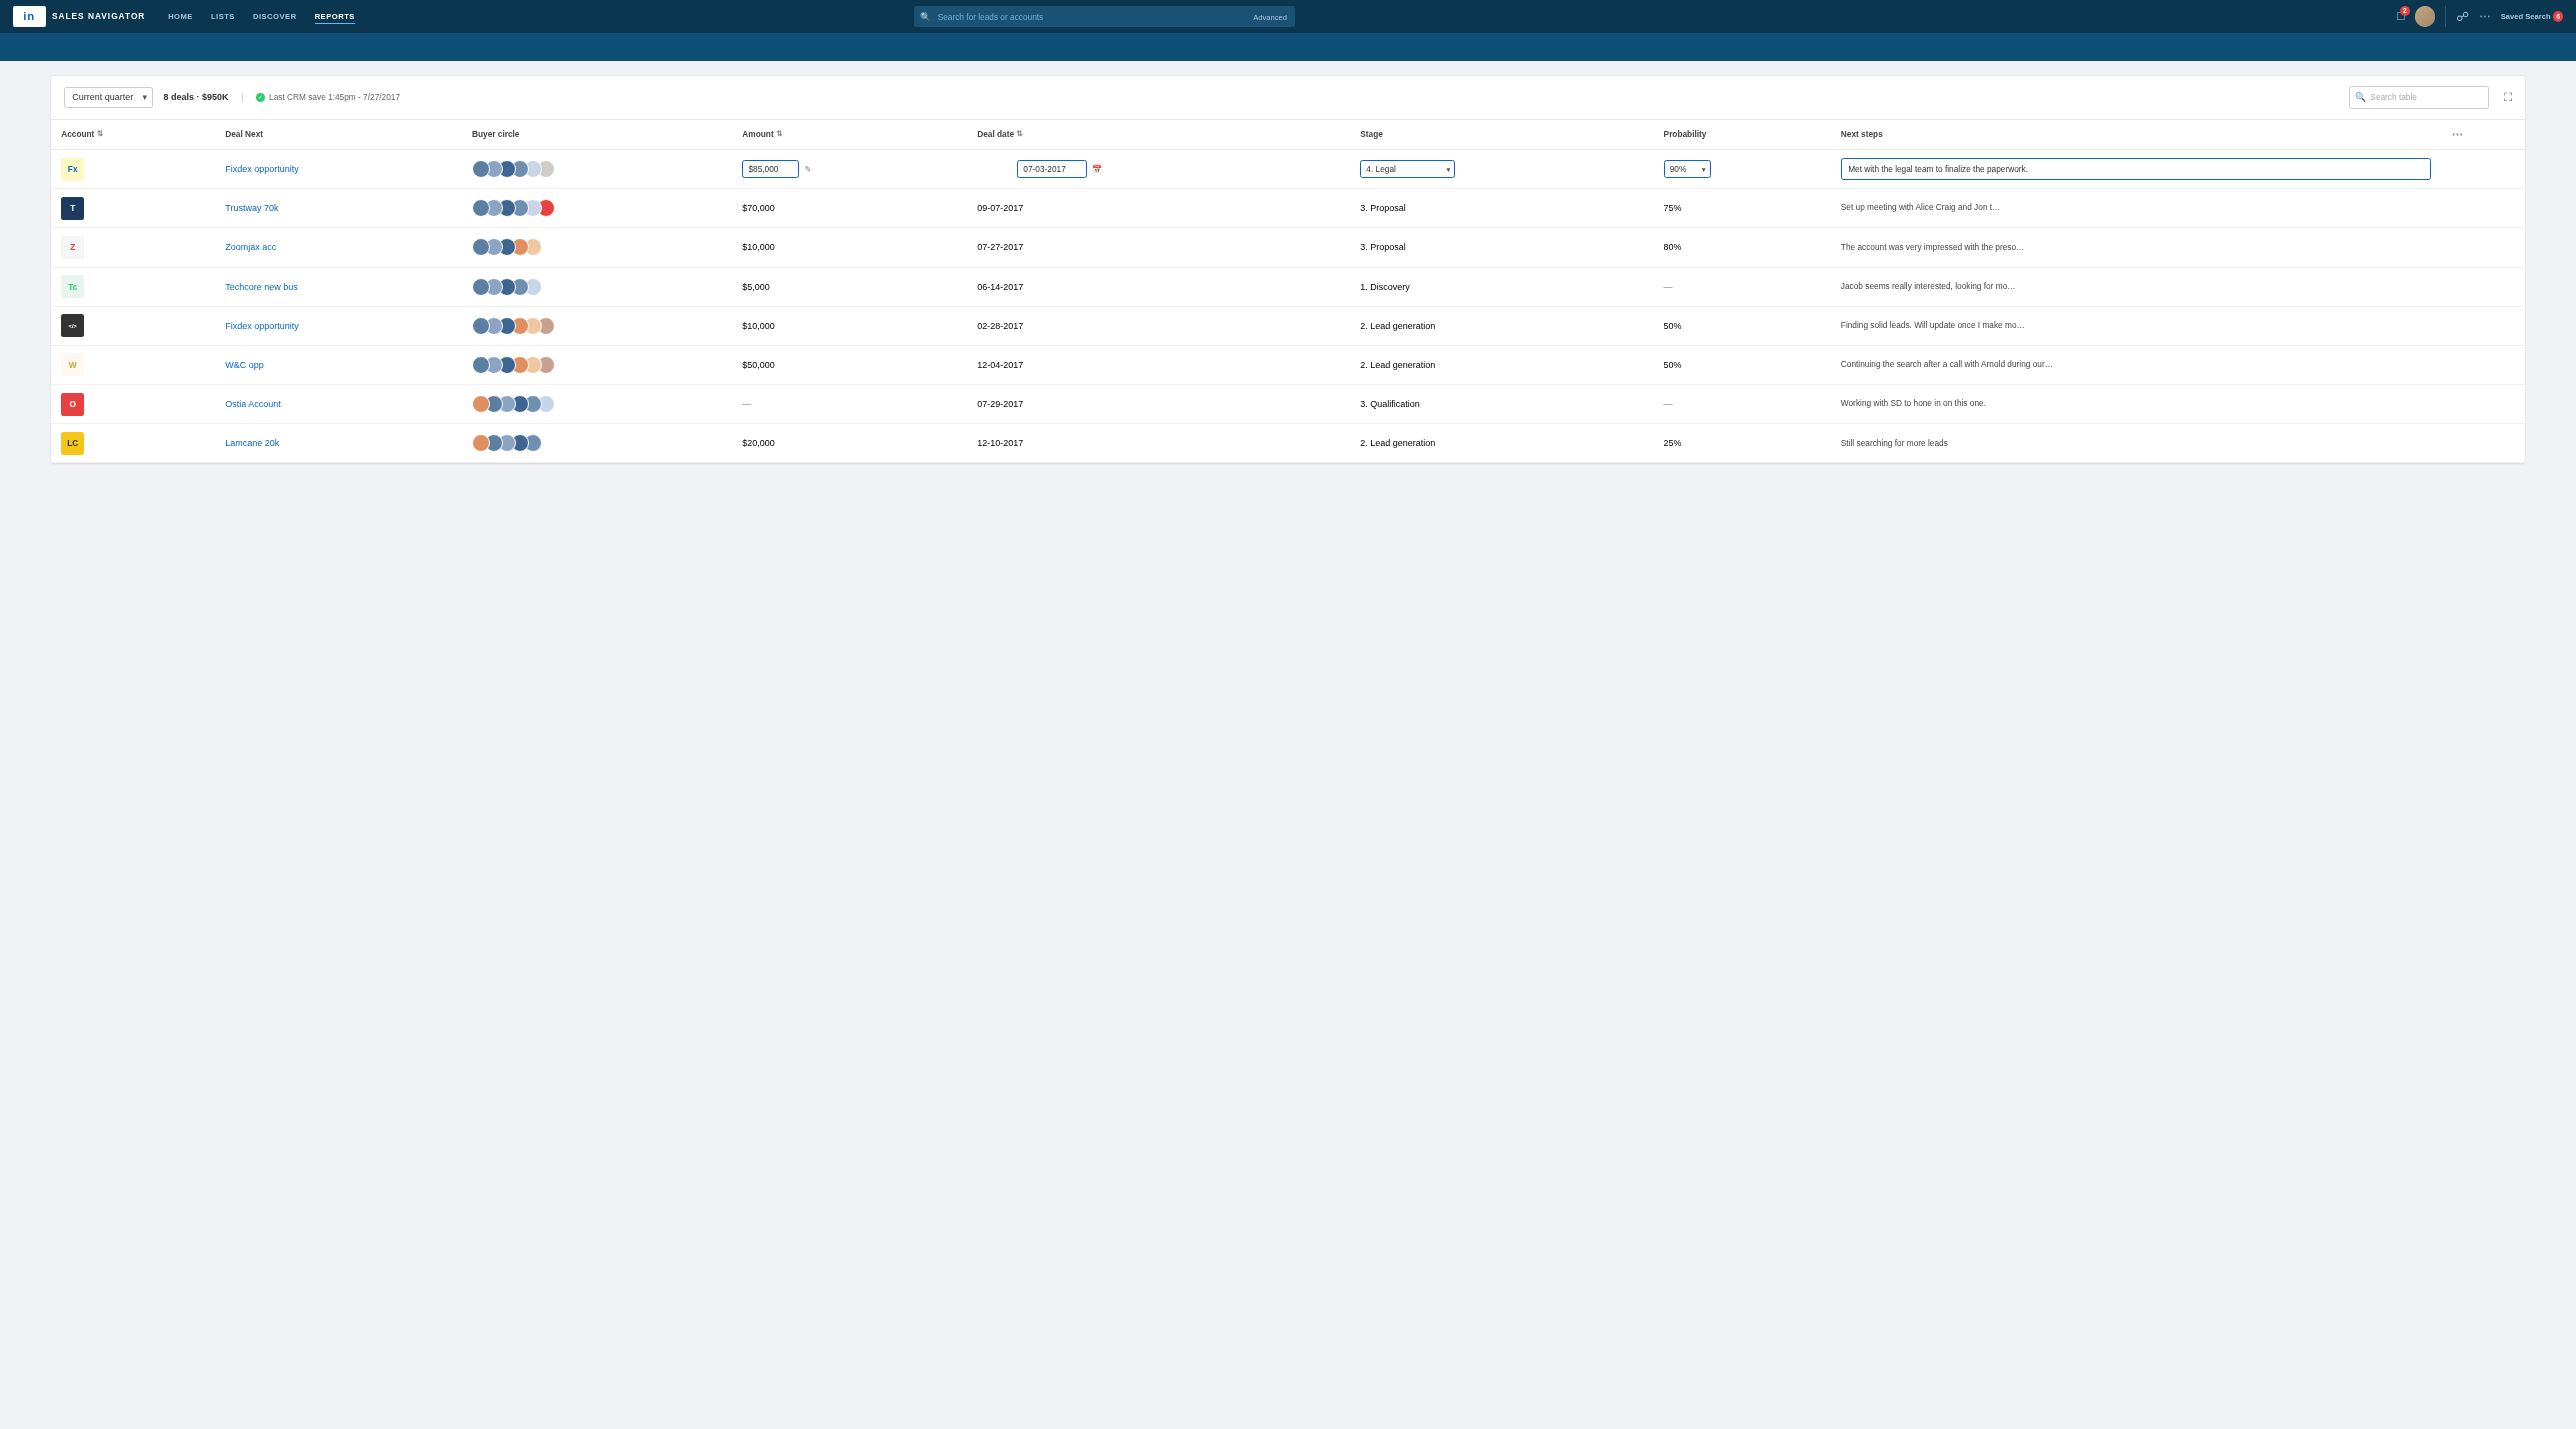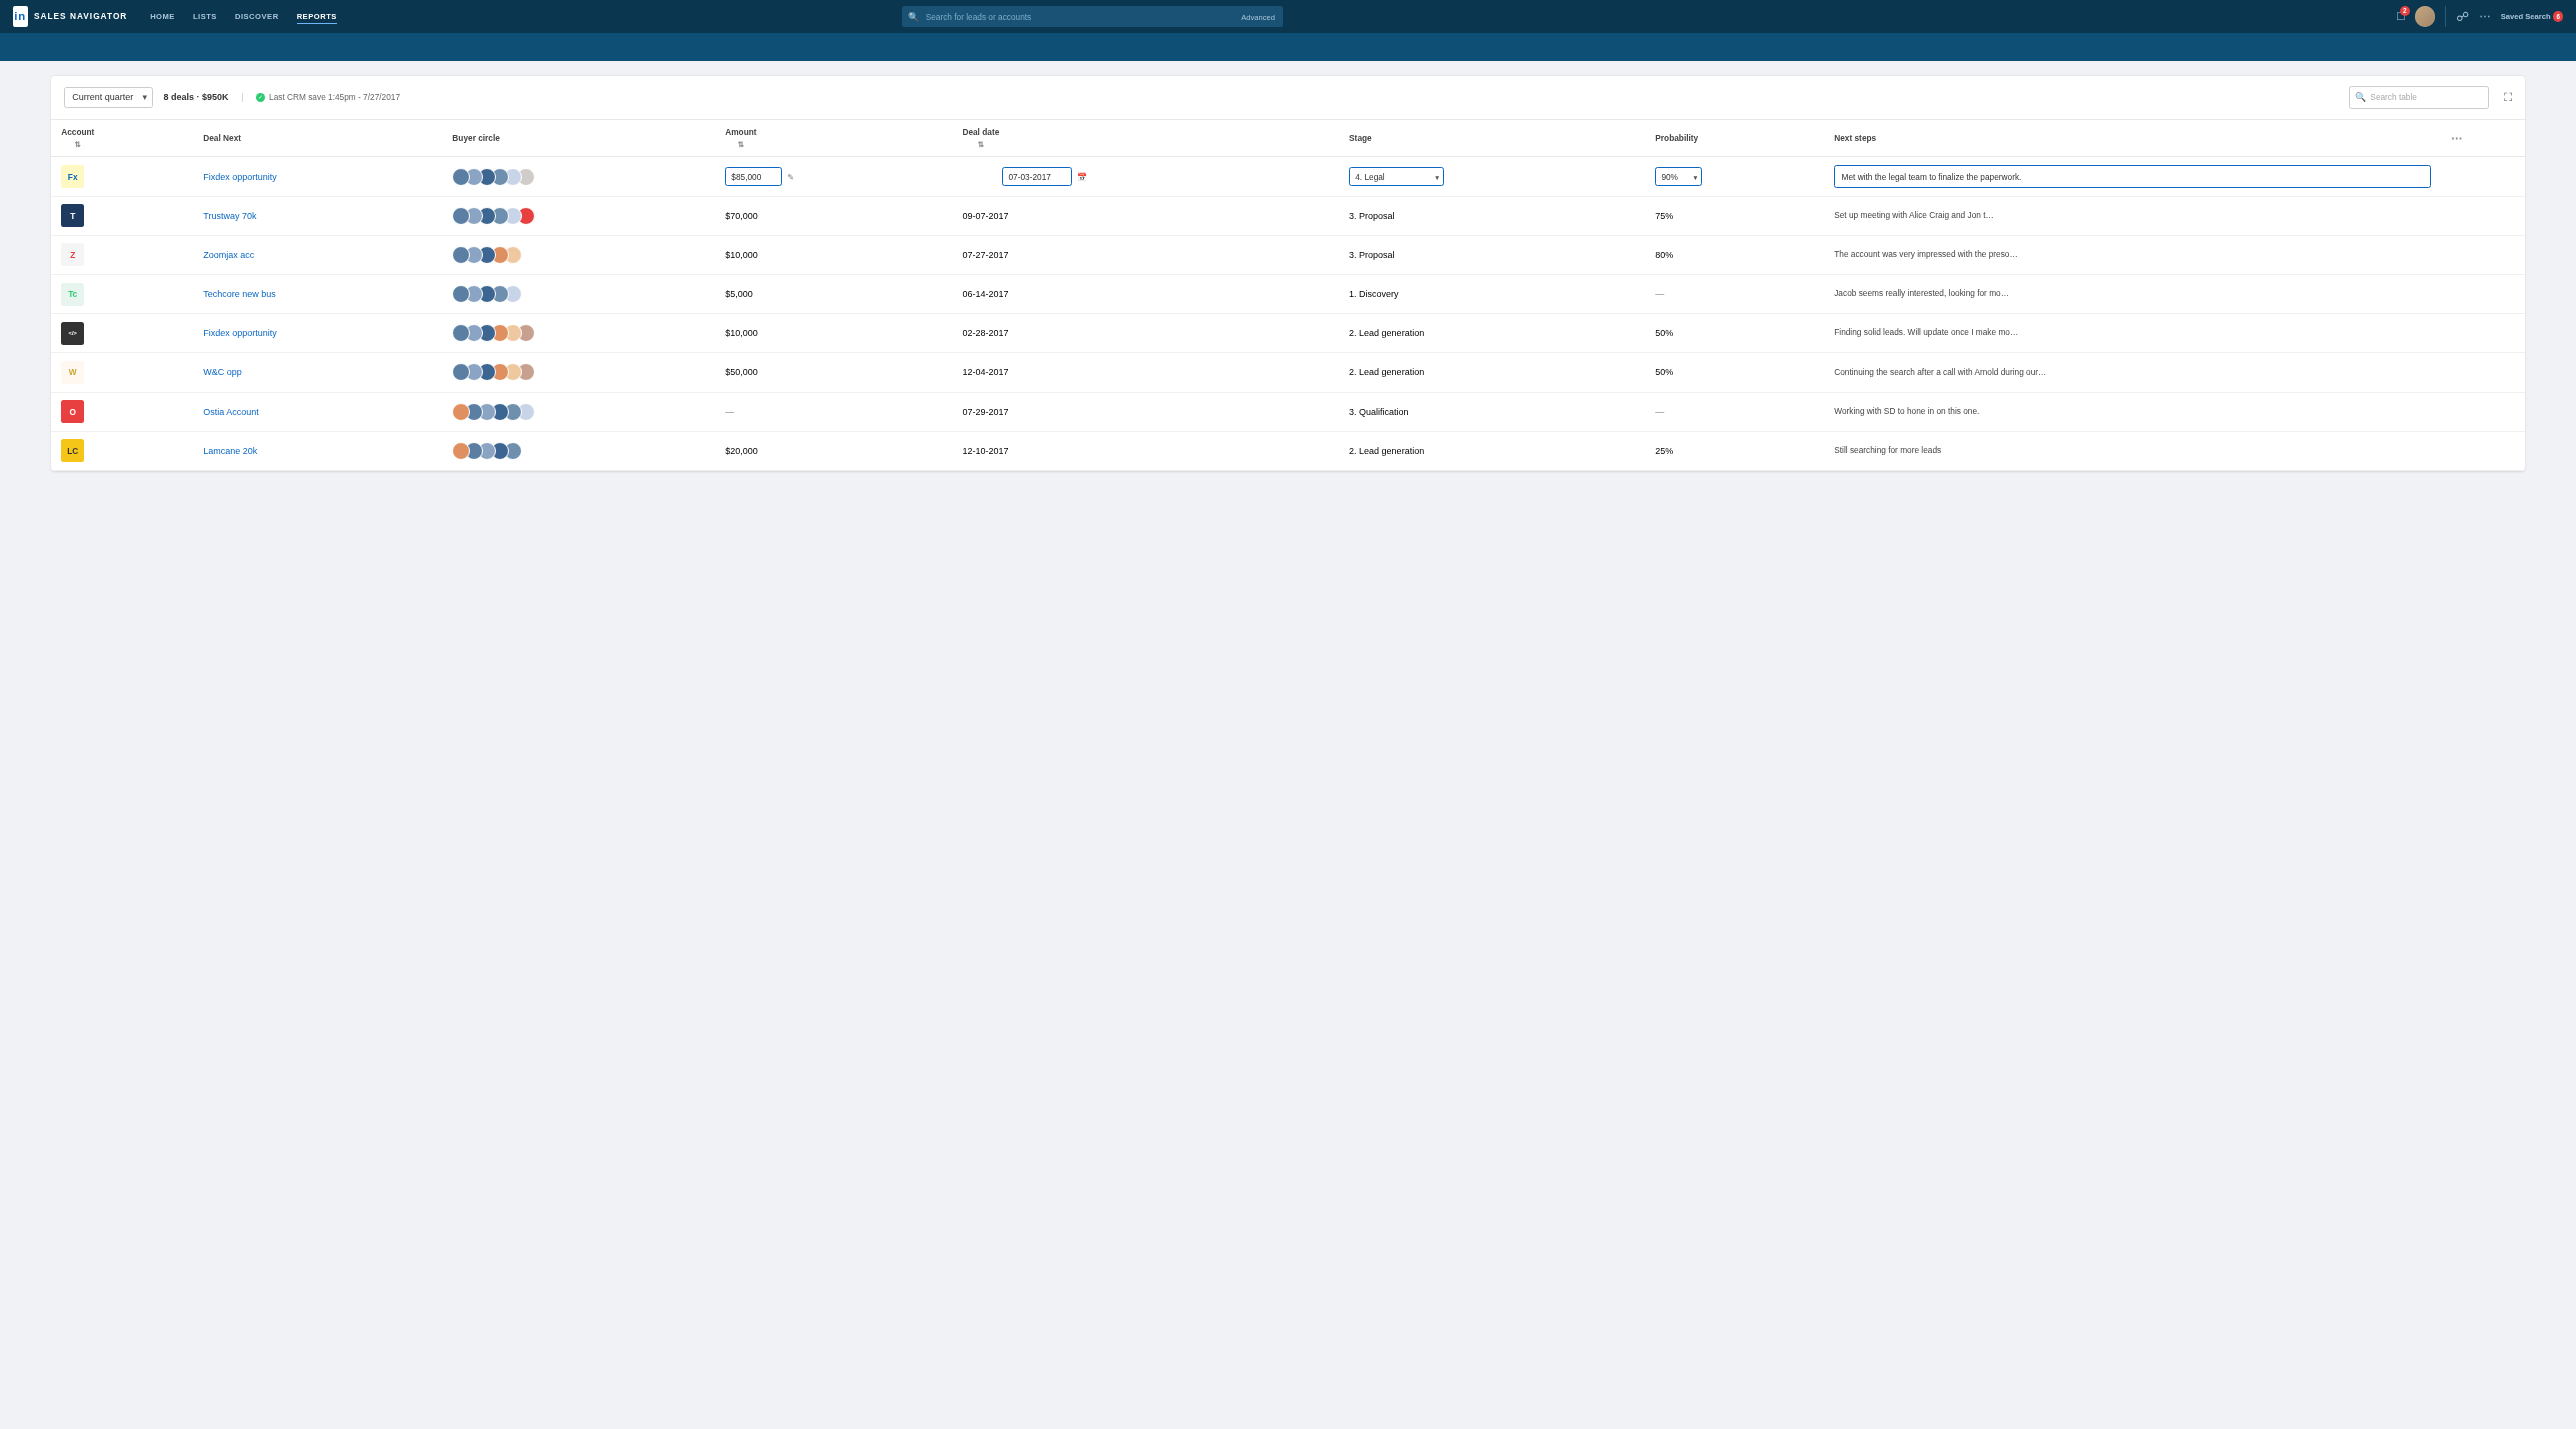--- a/index.html
+++ b/index.html
@@ -26,21 +26,21 @@
       color: white;
       font-weight: 700;
       font-size: 8.3px;
       letter-spacing: 1px;
     }
     .linkedin-box {
       background: white;
       color: #0a66c2;
       font-weight: 900;
       font-size: 11.4px;
-      width: 15px;
+      width: 33px;
       height: 20.3px;
       display: flex;
       align-items: center;
       justify-content: center;
       border-radius: 1.9px;
     }
     .nav-links {
       display: flex;
       gap: 18px;
       margin-left: 7.6px;
@@ -282,24 +282,22 @@
       text-align: left;
       font-size: 8.3px;
       font-weight: 600;
       color: #444;
       border-bottom: 0.6px solid #e8e8e8;
       background: white;
       white-space: nowrap;
     }
     .col-sort {
       display: inline-flex;
-      align-items: center;
       gap: 2.5px;
       cursor: pointer;
-      flex-direction: column;
     }
     .sort-icon { color: #888; font-size: 7.6px; }
     .deals-table td {
       padding: 7.6px 10.2px;
       border-bottom: 0.6px solid #f0f0f0;
       vertical-align: middle;
     }
 
     .account-logo {
       width: 23px;

